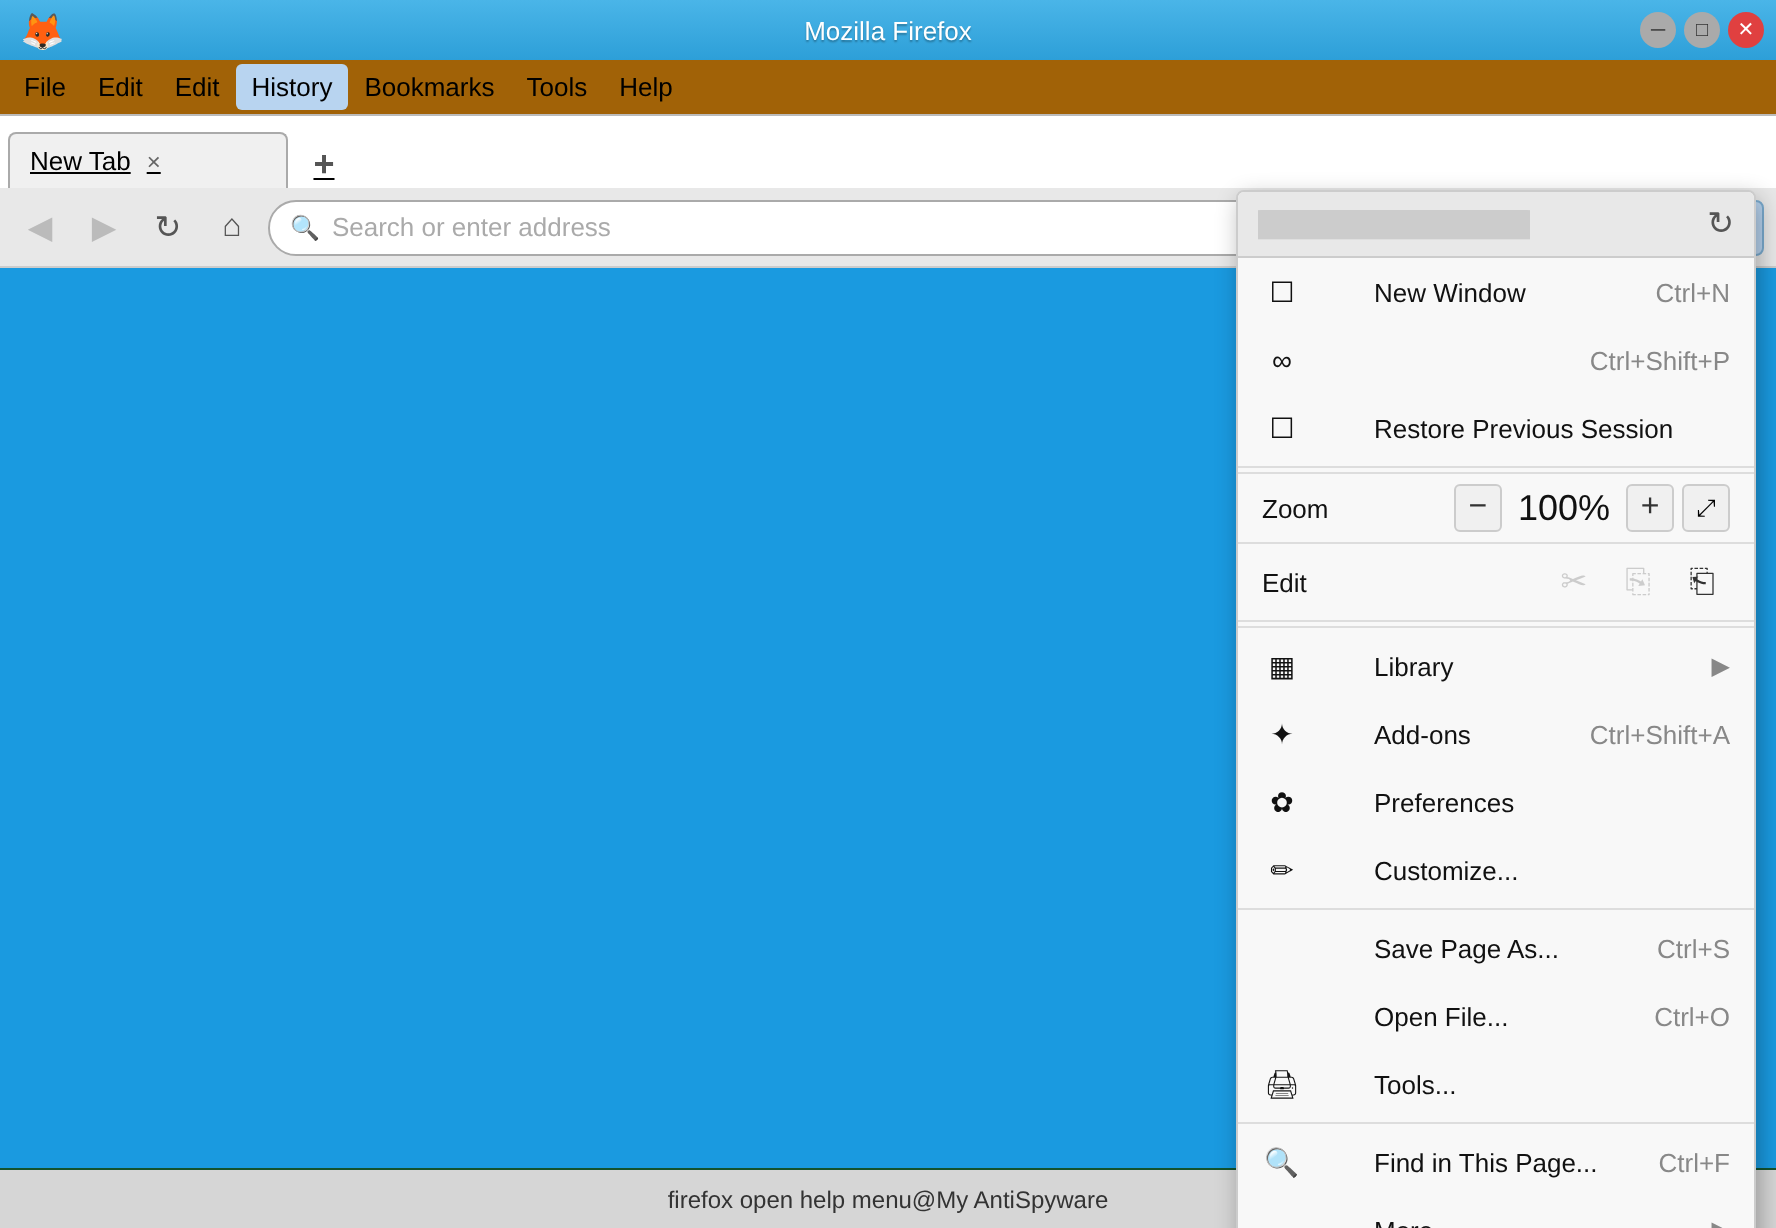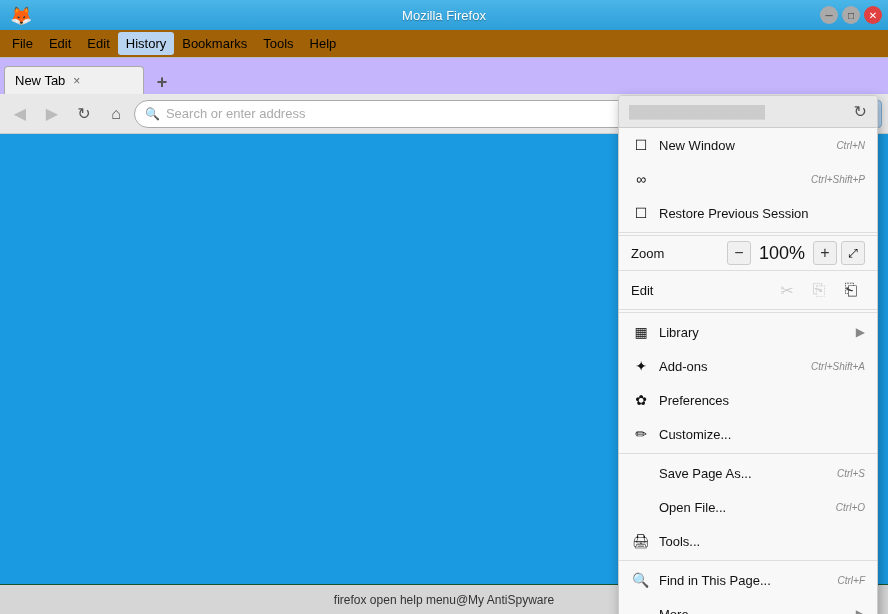--- a/index.html
+++ b/index.html
@@ -72,24 +72,25 @@
       color: #000;
       font-size: 13px;
       border-radius: 3px;
     }
     .menu-item.active { background: #b8d4f0; }
 
     
     .tab-bar {
       width: 100%;
       height: 36px;
-      background: #c4b5fd;
+      background: #ffffff;
       display: flex;
       align-items: flex-end;
       padding: 0 4px;
+      text-decoration: underline;
     }
     .tab {
       height: 28px;
       background: #f0f0f0;
       border-radius: 4px 4px 0 0;
       display: flex;
       align-items: center;
       padding: 0 10px;
       font-size: 13px;
       min-width: 140px;
@@ -259,26 +260,26 @@
       height: 20px;
       margin-right: 8px;
       display: flex;
       align-items: center;
       justify-content: center;
       font-size: 14px;
       flex-shrink: 0;
     }
     .menu-row-label {
       flex: 1;
+      margin-left: 28px;
     }
     .menu-row-shortcut {
       color: #888;
-      font-size: 10px;
+      font-size: 13px;
       margin-left: auto;
-      font-style: italic;
     }
     .menu-row-arrow {
       color: #888;
       font-size: 12px;
       margin-left: 6px;
     }
 
     
     .zoom-row {
       display: flex;

